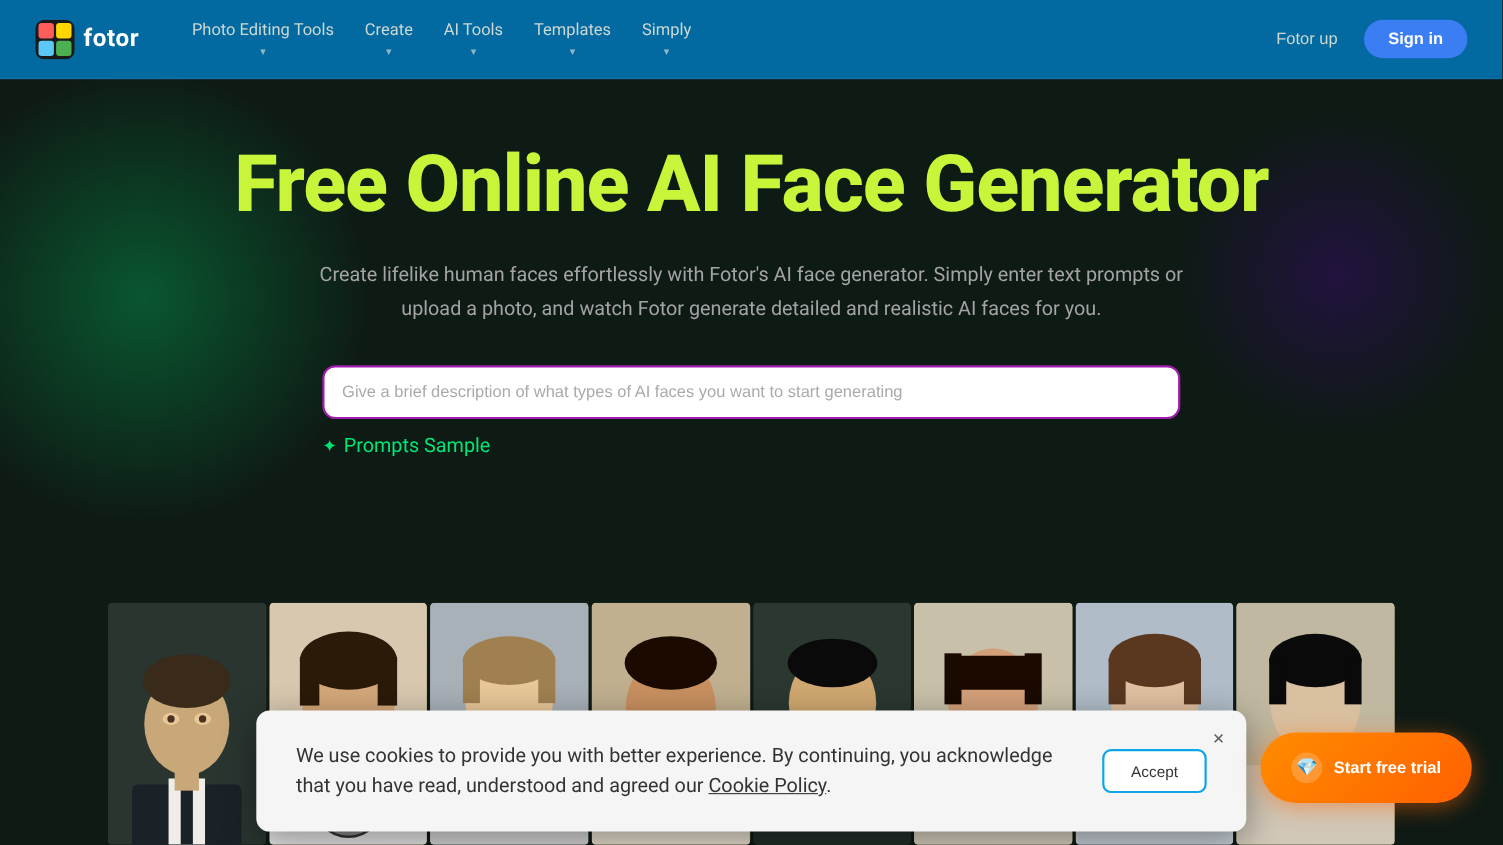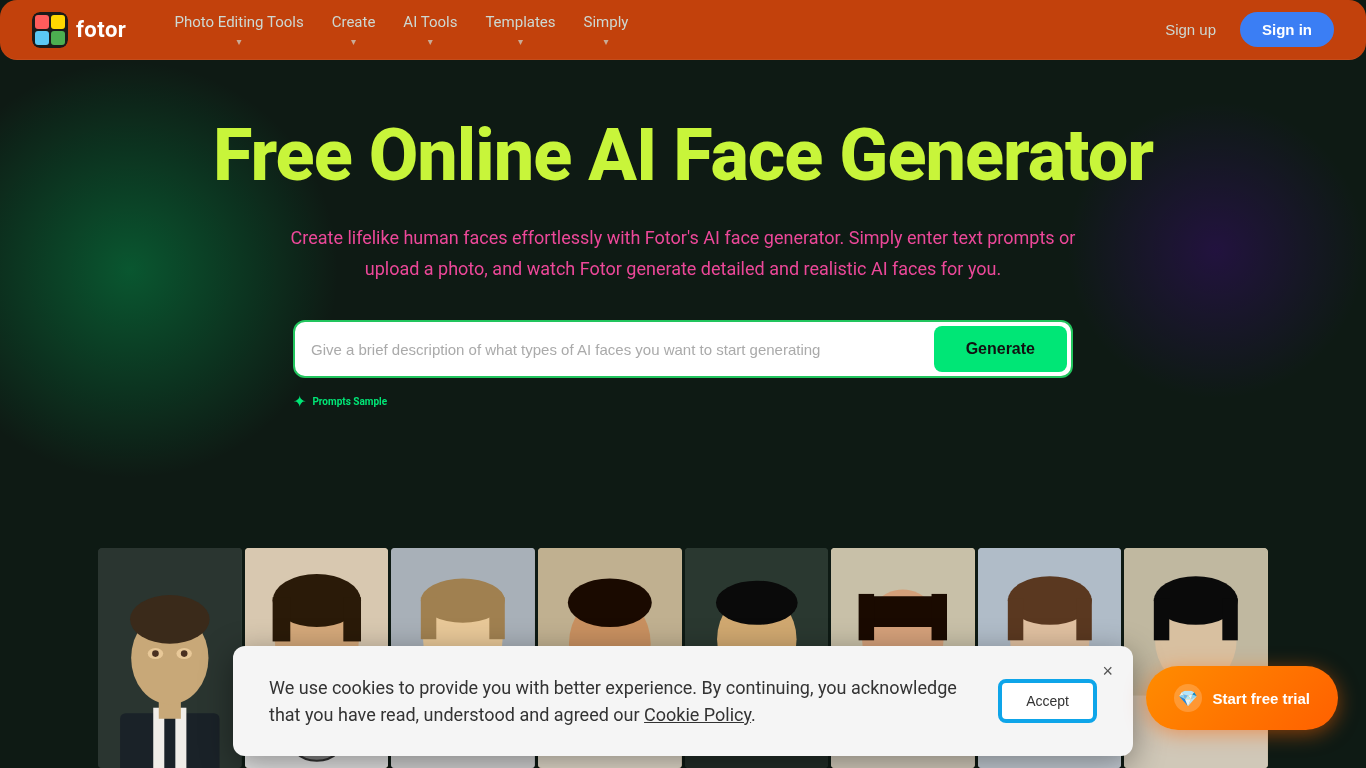--- a/index.html
+++ b/index.html
@@ -43,25 +43,24 @@
       background: radial-gradient(circle, rgba(80,0,160,0.3) 0%, transparent 70%);
       border-radius: 50%;
     }
 
     
     nav {
       position: relative;
       z-index: 10;
       display: flex;
       align-items: center;
-      height: 60px;
+      height: 72px;
       padding: 0 32px;
-      background: #c2410c;
+      background: #0369a1;
       border-bottom: 1px solid rgba(255,255,255,0.06);
-      border-radius: 17px;
     }
     .logo {
       display: flex;
       align-items: center;
       gap: 8px;
       margin-right: 36px;
       text-decoration: none;
     }
     .logo-icon {
       width: 36px;
@@ -133,38 +132,38 @@
     .hero-title {
       font-size: 72px;
       font-weight: 800;
       color: #c8f53a;
       line-height: 1.1;
       margin-bottom: 28px;
       letter-spacing: -1px;
     }
     .hero-subtitle {
       font-size: 18px;
-      color: #ec4899;
+      color: #a3a3a3;
       max-width: 800px;
       margin: 0 auto 36px;
       line-height: 1.7;
     }
 
     
     .search-bar-wrapper {
       max-width: 780px;
       margin: 0 auto 14px;
     }
     .search-bar {
       display: flex;
       align-items: center;
       background: #fff;
       border-radius: 12px;
       overflow: hidden;
-      border: 2px solid #22c55e;
+      border: 2px solid #a21caf;
       padding: 4px 4px 4px 16px;
     }
     .search-input {
       flex: 1;
       border: none;
       outline: none;
       font-size: 15px;
       color: #555;
       background: transparent;
       padding: 10px 0;
@@ -185,23 +184,23 @@
     .prompts-sample {
       display: flex;
       align-items: center;
       gap: 6px;
       max-width: 780px;
       margin: 0 auto;
     }
     .sparkle-icon { color: #00e676; font-size: 16px; }
     .prompts-text {
       color: #00e676;
-      font-size: 10px;
-      cursor: pointer;
-      font-weight: 700;
+      font-size: 18px;
+      cursor: pointer;
+      font-weight: 400;
       text-align: center;
     }
 
     
     .image-preview {
       position: absolute;
       bottom: 0;
       left: 50%;
       transform: translateX(-50%);
       width: 1170px;
@@ -262,21 +261,21 @@
       right: 20px;
       font-size: 18px;
       color: #555;
       cursor: pointer;
       background: none;
       border: none;
       line-height: 1;
     }
     .btn-accept {
       background: #fff;
-      border: 4px solid #0ea5e9;
+      border: 2px solid #0ea5e9;
       color: #333;
       font-size: 14px;
       padding: 10px 24px;
       border-radius: 8px;
       cursor: pointer;
       white-space: nowrap;
       margin-left: 24px;
       flex-shrink: 0;
     }
 
@@ -346,33 +345,32 @@
       <span>Templates</span>
       <span class="nav-chevron">▾</span>
     </div>
     <div class="nav-item">
       <span>Simply</span>
       <span class="nav-chevron">▾</span>
     </div>
   </div>
 
   <div class="nav-auth">
-    <button class="btn-signup">Sign up</button>
+    <button class="btn-signup">Fotor up</button>
     <button class="btn-signin">Sign in</button>
   </div>
 </nav>
 
 <section class="hero">
   <h1 class="hero-title">Free Online AI Face Generator</h1>
   <p class="hero-subtitle">Create lifelike human faces effortlessly with Fotor's AI face generator. Simply enter text prompts or upload a photo, and watch Fotor generate detailed and realistic AI faces for you.</p>
 
   <div class="search-bar-wrapper">
     <div class="search-bar">
       <input class="search-input" type="text" placeholder="Give a brief description of what types of AI faces you want to start generating" style="">
-      <button class="btn-generate">Generate</button>
     </div>
   </div>
 
   <div class="prompts-sample">
     <span class="sparkle-icon">✦</span>
     <span class="prompts-text">Prompts Sample</span>
   </div>
 </section>
 
 <div class="image-preview">

